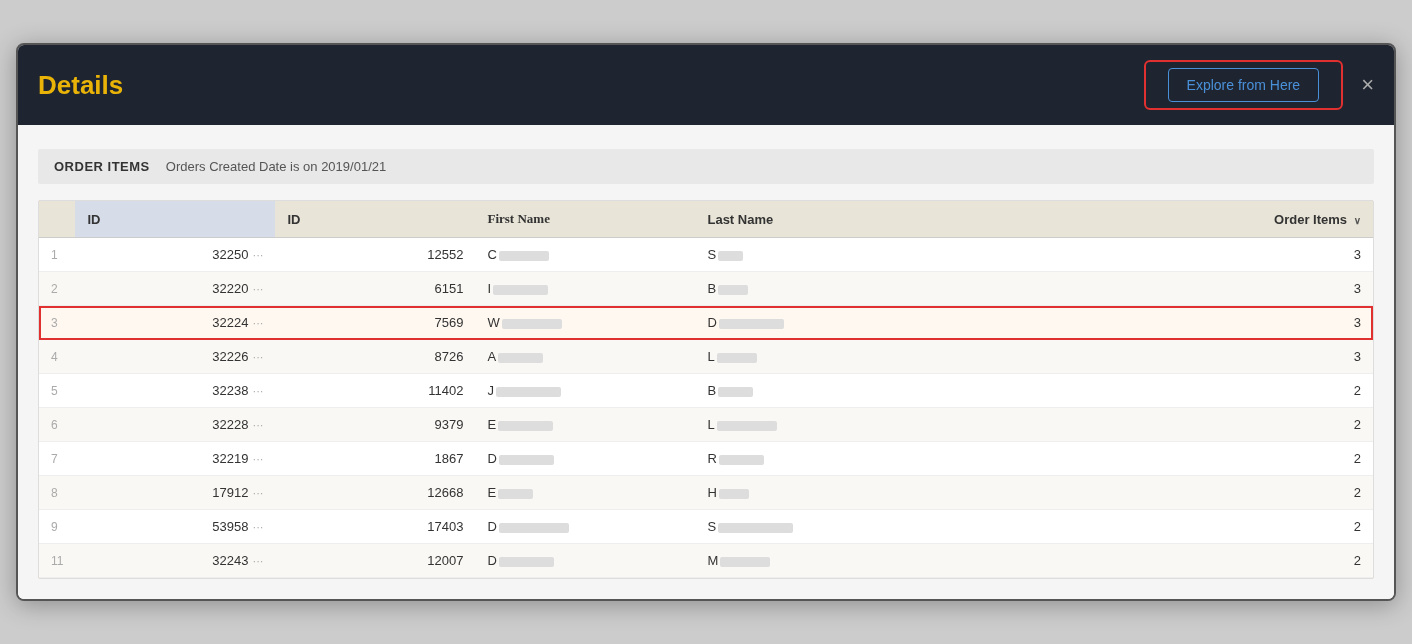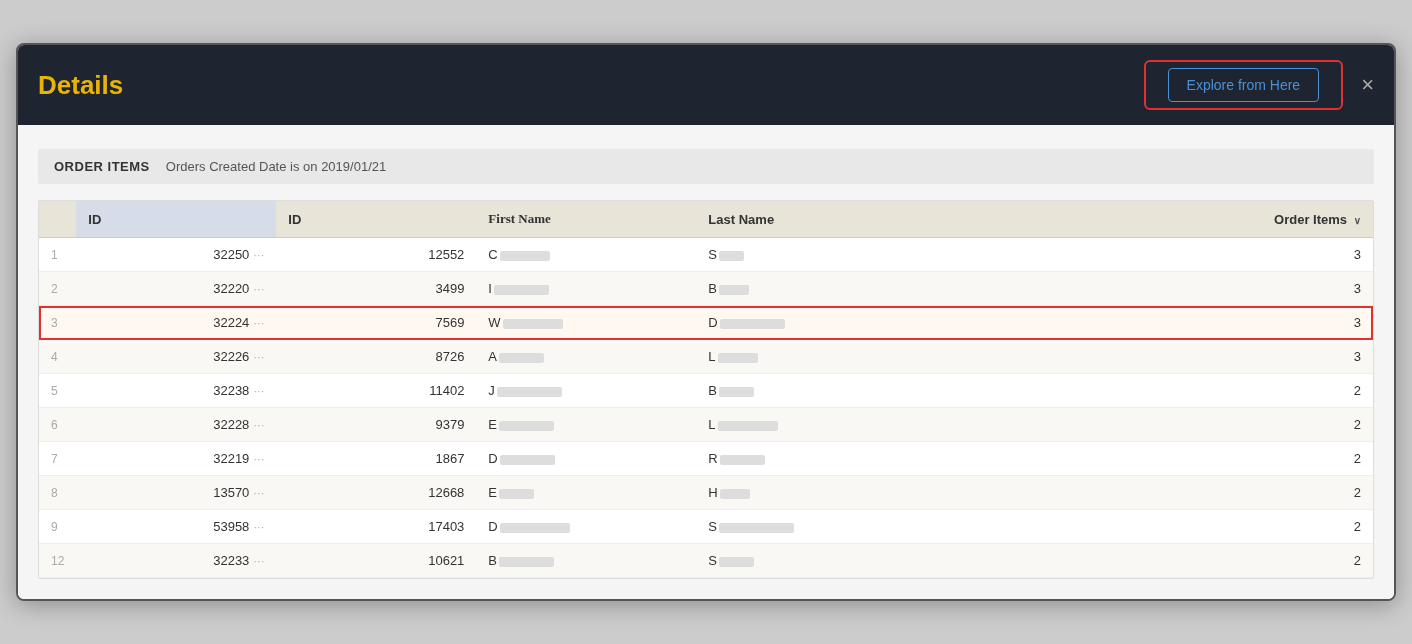--- a/index.html
+++ b/index.html
@@ -224,21 +224,21 @@
     <td class="col-order-val">3</td>
   </tr>
             <tr>
     <td class="row-num">2</td>
     <td class="col-id">
       <span class="id-badge">
         <span>32220</span>
         <span class="dots">···</span>
       </span>
     </td>
-    <td class="col-id">3499</td>
+    <td class="col-id">6151</td>
     <td>
       I<span class="blurred" style="width:55px;"></span>
     </td>
     <td>
       B<span class="blurred" style="width:30px;"></span>
     </td>
     <td class="col-order-val">3</td>
   </tr>
             <tr class="highlighted">
     <td class="row-num">3</td>
@@ -322,21 +322,21 @@
     </td>
     <td>
       R<span class="blurred" style="width:45px;"></span>
     </td>
     <td class="col-order-val">2</td>
   </tr>
             <tr>
     <td class="row-num">8</td>
     <td class="col-id">
       <span class="id-badge">
-        <span>13570</span>
+        <span>17912</span>
         <span class="dots">···</span>
       </span>
     </td>
     <td class="col-id">12668</td>
     <td>
       E<span class="blurred" style="width:35px;"></span>
     </td>
     <td>
       H<span class="blurred" style="width:30px;"></span>
     </td>
@@ -353,33 +353,33 @@
     <td class="col-id">17403</td>
     <td>
       D<span class="blurred" style="width:70px;"></span>
     </td>
     <td>
       S<span class="blurred" style="width:75px;"></span>
     </td>
     <td class="col-order-val">2</td>
   </tr>
             <tr>
-    <td class="row-num">12</td>
-    <td class="col-id">
-      <span class="id-badge">
-        <span>32233</span>
-        <span class="dots">···</span>
-      </span>
-    </td>
-    <td class="col-id">10621</td>
-    <td>
-      B<span class="blurred" style="width:55px;"></span>
-    </td>
-    <td>
-      S<span class="blurred" style="width:35px;"></span>
+    <td class="row-num">11</td>
+    <td class="col-id">
+      <span class="id-badge">
+        <span>32243</span>
+        <span class="dots">···</span>
+      </span>
+    </td>
+    <td class="col-id">12007</td>
+    <td>
+      D<span class="blurred" style="width:55px;"></span>
+    </td>
+    <td>
+      M<span class="blurred" style="width:50px;"></span>
     </td>
     <td class="col-order-val">2</td>
   </tr>
           </tbody>
       </table>
     </div>
   </div>
 </div>
 
 </body></html>

